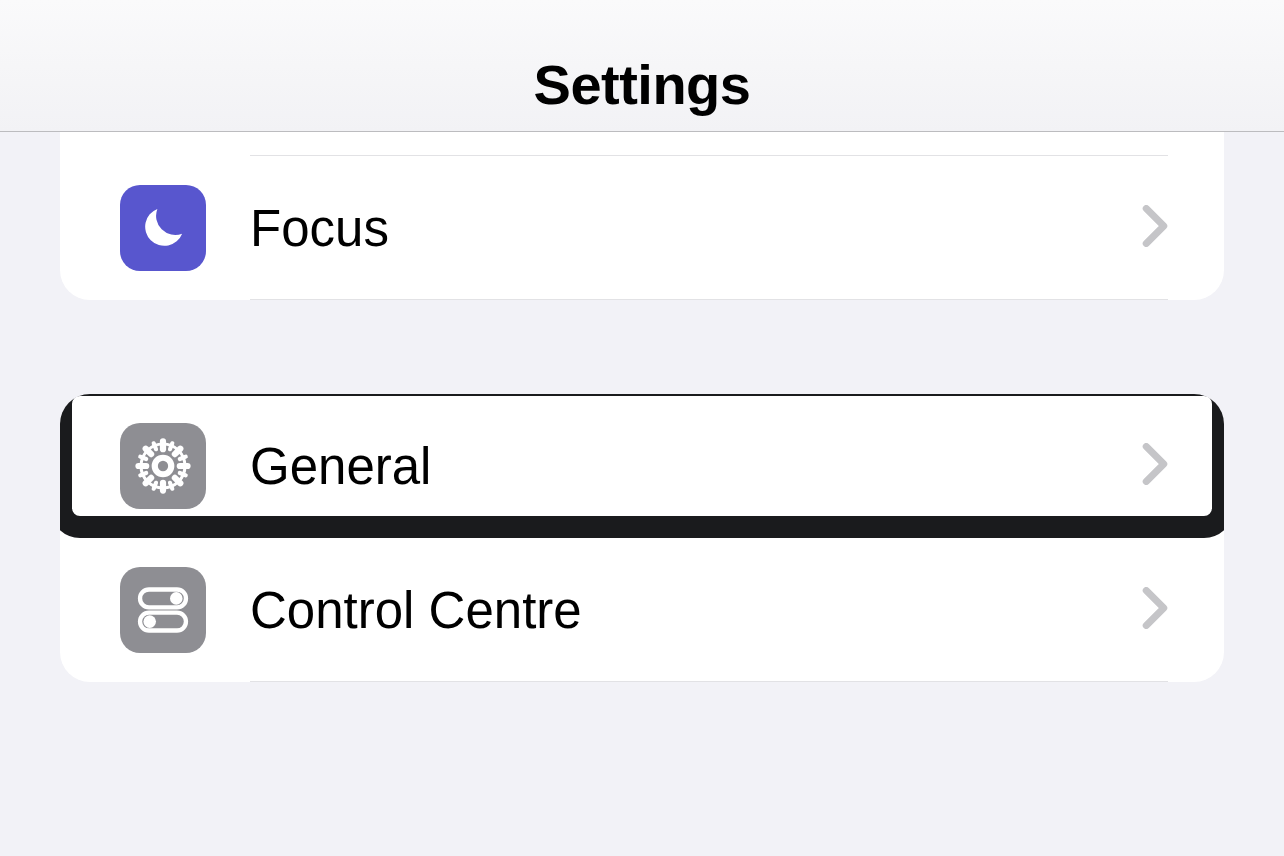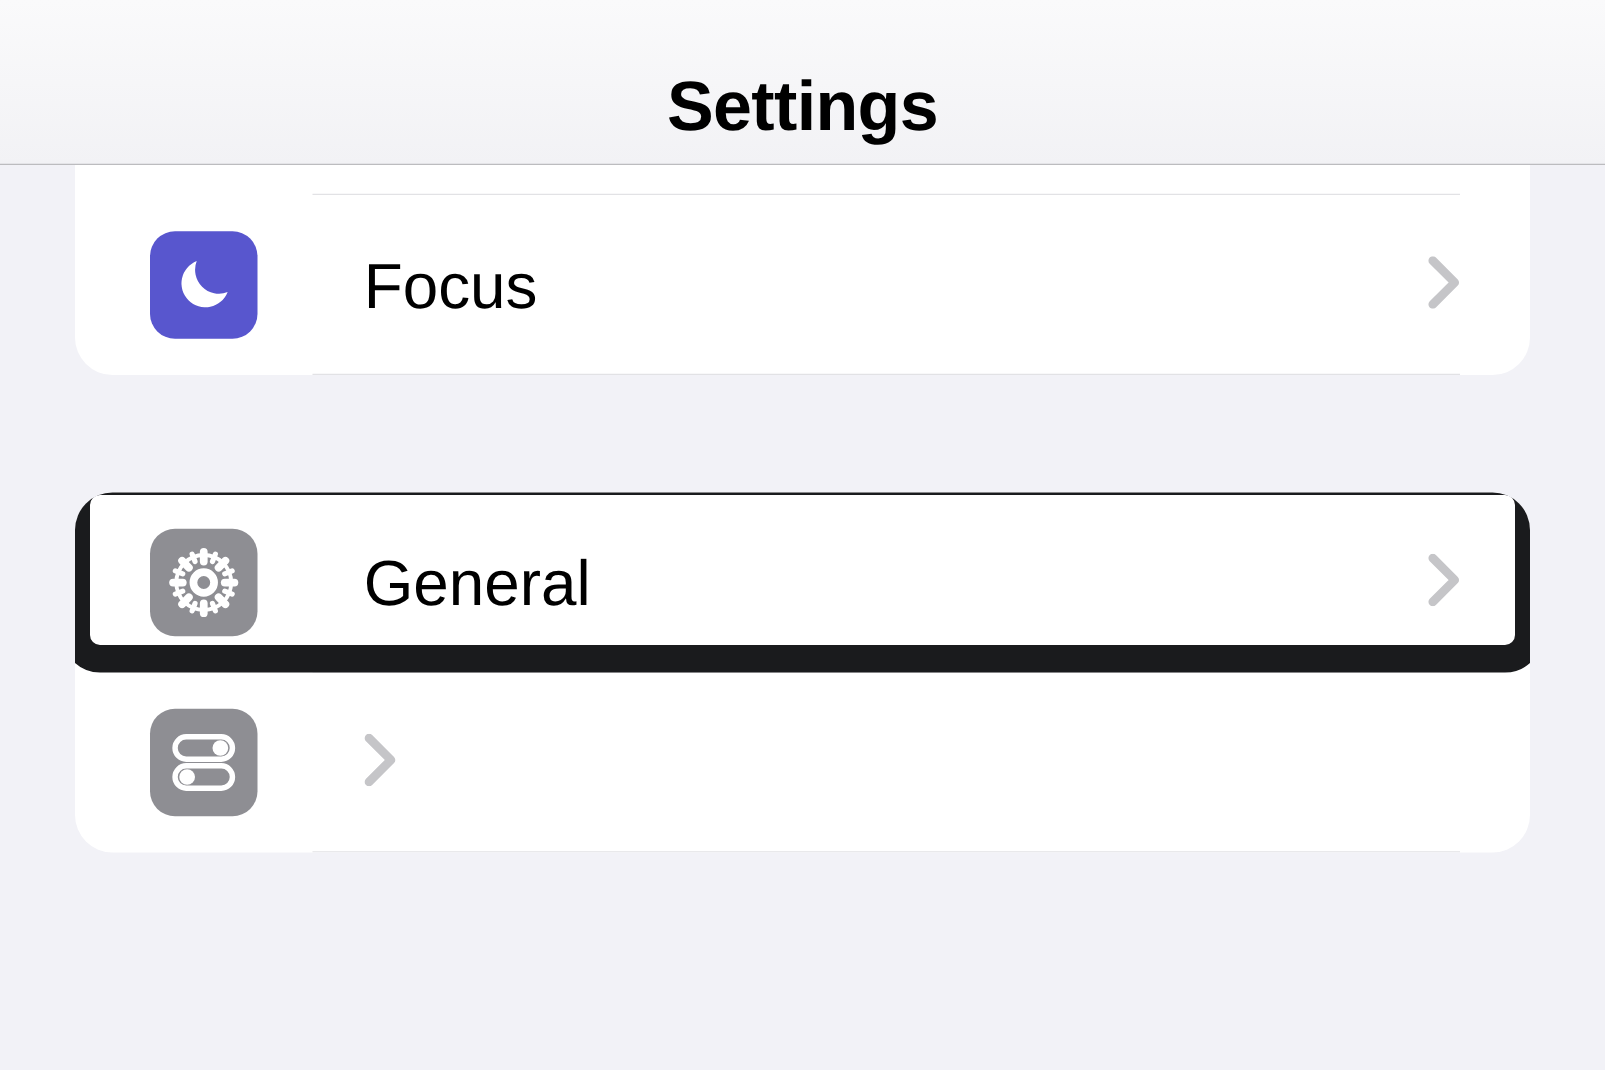--- a/index.html
+++ b/index.html
@@ -71,21 +71,20 @@
       height: 1px;
       background: #e2e2e5;
     }
     .row {
       display: flex;
       align-items: center;
       padding: 0 56px 0 60px;
       min-height: 144px;
       position: relative;
       cursor: pointer;
-      gap: 41px;
     }
     .row-divider::after {
       content: "";
       position: absolute;
       left: 190px;
       right: 56px;
       bottom: 0;
       height: 1px;
       background: #e2e2e5;
     }
@@ -200,20 +199,21 @@
 
     <div class="row row-divider">
       <div class="icon-tile gray">
         <svg width="58" height="58" viewBox="0 0 24 24" fill="none">
           <rect x="2.5" y="3.5" width="19" height="7.4" rx="3.7" fill="none" stroke="#fff" stroke-width="1.8"></rect>
           <circle cx="17.5" cy="7.2" r="2.6" fill="#fff"></circle>
           <rect x="2.5" y="13.1" width="19" height="7.4" rx="3.7" fill="none" stroke="#fff" stroke-width="1.8"></rect>
           <circle cx="6.5" cy="16.8" r="2.6" fill="#fff"></circle>
         </svg>
       </div>
+      <span class="row-label">Control Centre</span>
       <span class="chevron">
         <svg width="26" height="42" viewBox="0 0 14 24" fill="none">
           <path d="M2 2 L12 12 L2 22" stroke="#c5c5c8" stroke-width="4" stroke-linecap="round" stroke-linejoin="round"></path>
         </svg>
       </span>
     </div>
   </div>
 
 </div>
 

